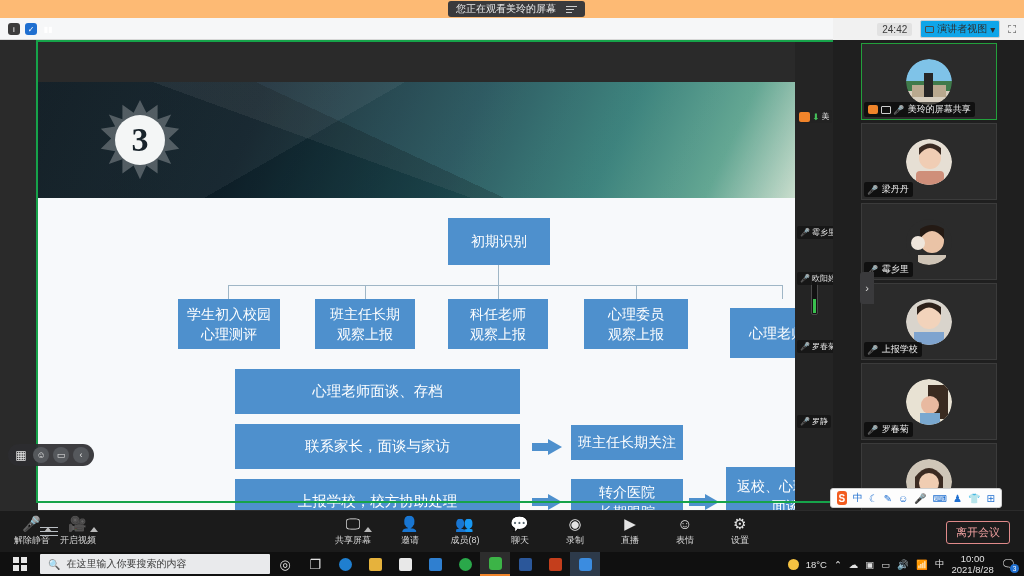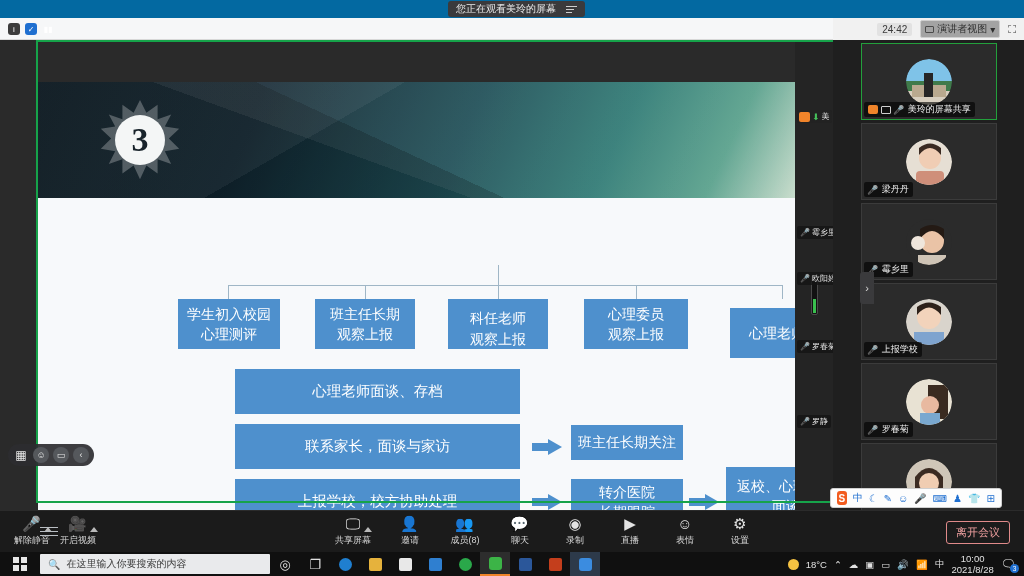--- a/index.html
+++ b/index.html
@@ -7,21 +7,21 @@
     width: 1024px; height: 576px;
     overflow: hidden;
     font-family: "Liberation Sans", "DejaVu Sans", sans-serif;
     background: #1b1b1b;
   }
   #root { position: relative; width: 1024px; height: 576px; }
 
   
   .topbar {
     position: absolute; left: 0; top: 0; width: 1024px; height: 18px;
-    background: #0369a1;
+    background: #fdba74;
   }
   .share-pill {
     position: absolute; left: 448px; top: 1px;
     height: 16px; padding: 0 8px;
     background: #3a3a3c; color: #e8e8e8;
     font-size: 10px; line-height: 16px;
     border-radius: 3px; white-space: nowrap;
     display: flex; align-items: center; gap: 10px;
   }
   .share-pill .menu-lines { display: inline-block; width: 11px; }
@@ -179,21 +179,21 @@
     display: flex; align-items: center; justify-content: flex-end;
     gap: 8px; padding-right: 8px; background: #f1f1f1;
   }
   .timer {
     font-size: 10px; color: #3b3b3b; background: #e2e2e2;
     padding: 1px 5px; border-radius: 2px;
   }
   .viewsel {
     display: flex; align-items: center; gap: 3px;
     font-size: 10px; color: #2e2e2e;
-    background: #a3a3a3; border: 1px solid #cfcfcf;
+    background: #0ea5e9; border: 1px solid #cfcfcf;
     border-radius: 2px; padding: 1px 4px;
   }
   .viewsel .mon { width: 9px; height: 7px; border: 1px solid #4a4a4a; border-radius: 1px; }
   .fullscr { font-size: 11px; color: #3b3b3b; }
 
   .tiles { position: relative; width: 100%; height: 470px; overflow: hidden; }
   .tile {
     position: relative; width: 136px; height: 77px; margin: 3px auto 0;
     background: #2b2b2b; border: 1px solid #3b3b3b;
     display: flex; align-items: center; justify-content: center; overflow: hidden;
@@ -317,38 +317,41 @@
 
       <div class="slide-header">
         <div class="badge3">
           <span class="star"></span>
           <span class="disc">3</span>
         </div>
       </div>
 
       <div class="slide-body">
 
+        <div class="node" id="n-root" style="left:410px;top:20px;width:102px;height:47px;">
+          <span>初期识别</span>
+        </div>
 
         <div class="connector" style="left:460px;top:67px;width:1px;height:20px;"></div>
         <div class="connector" style="left:190px;top:87px;width:554px;height:1px;"></div>
         <div class="connector" style="left:190px;top:87px;width:1px;height:14px;"></div>
         <div class="connector" style="left:327px;top:87px;width:1px;height:14px;"></div>
         <div class="connector" style="left:460px;top:87px;width:1px;height:14px;"></div>
         <div class="connector" style="left:598px;top:87px;width:1px;height:14px;"></div>
         <div class="connector" style="left:744px;top:87px;width:1px;height:14px;"></div>
 
         <div class="node" style="left:140px;top:101px;width:102px;height:50px;">
           <span>学生初入校园</span>
             <span>心理测评</span>
         </div>
         <div class="node" style="left:277px;top:101px;width:100px;height:50px;">
           <span>班主任长期</span>
             <span>观察上报</span>
         </div>
-        <div class="node" style="left:410px;top:101px;width:100px;height:50px;justify-content:flex-end;">
+        <div class="node" style="left:410px;top:101px;width:100px;height:50px;">
           <span>科任老师</span>
             <span>观察上报</span>
         </div>
         <div class="node" style="left:546px;top:101px;width:104px;height:50px;">
           <span>心理委员</span>
             <span>观察上报</span>
         </div>
         <div class="node" style="left:692px;top:110px;width:108px;height:50px;">
           <span>心理老师识</span>
         </div>

